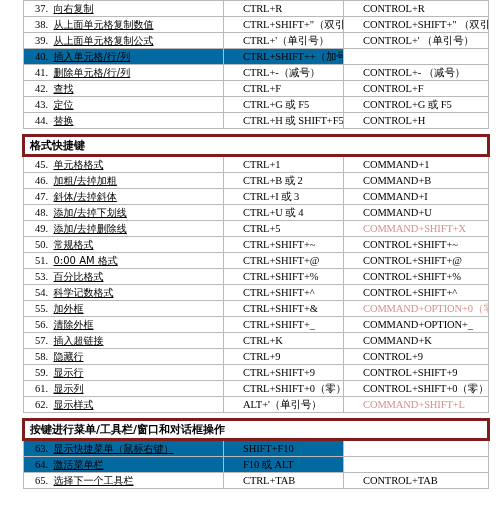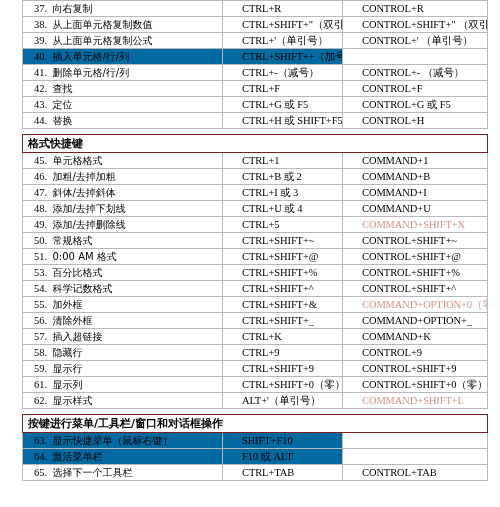--- a/index.html
+++ b/index.html
@@ -44,28 +44,29 @@
     overflow: hidden;
   }
   tr.data-row > td.num {
     padding-left: 11px;
     border-right: none;
     text-align: left;
   }
   tr.data-row > td.desc {
     border-left: none;
     padding-left: 4px;
+    text-decoration: underline;
   }
   tr.data-row > td.keys {
     padding-left: 19px;
   }
 
   
   tr.section-row > td {
-    border: 1px solid #7f1d1d;
+    border: 3px solid #7f1d1d;
     height: 17px;
     line-height: 17px;
     padding: 0 0 0 5px;
     font-weight: bold;
     font-size: 11px;
     white-space: nowrap;
   }
   
   tr.spacer-row > td {
     border: none;

